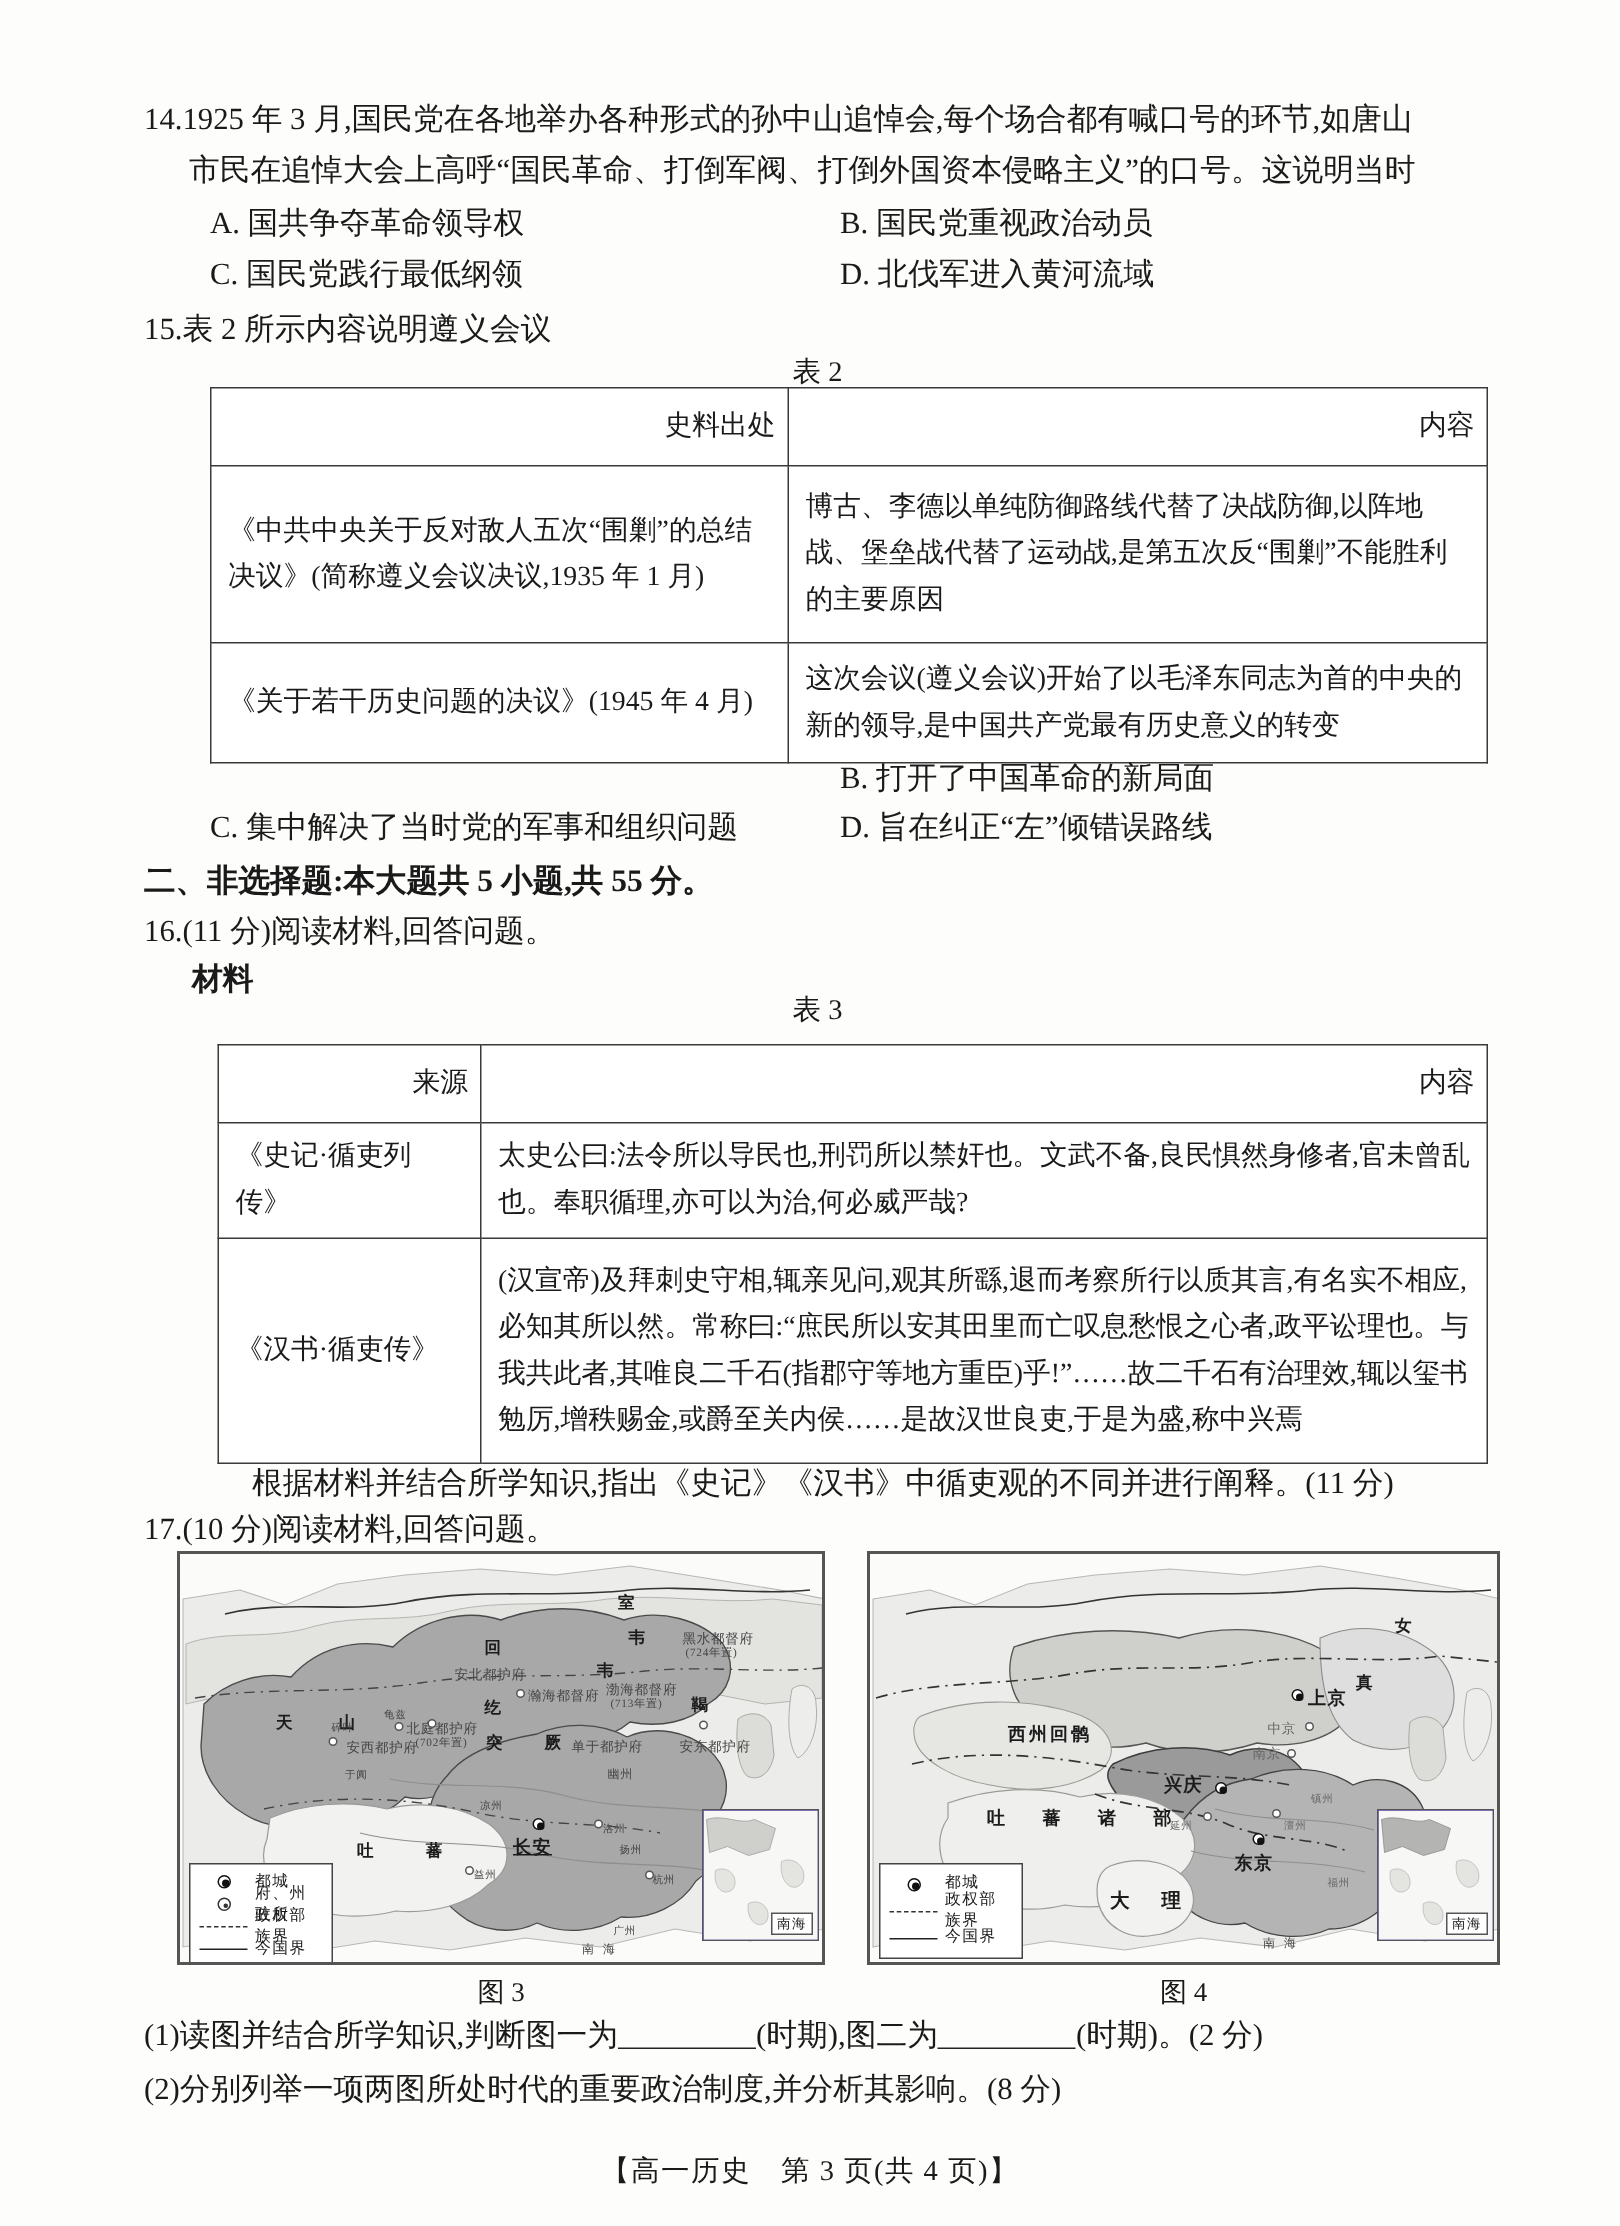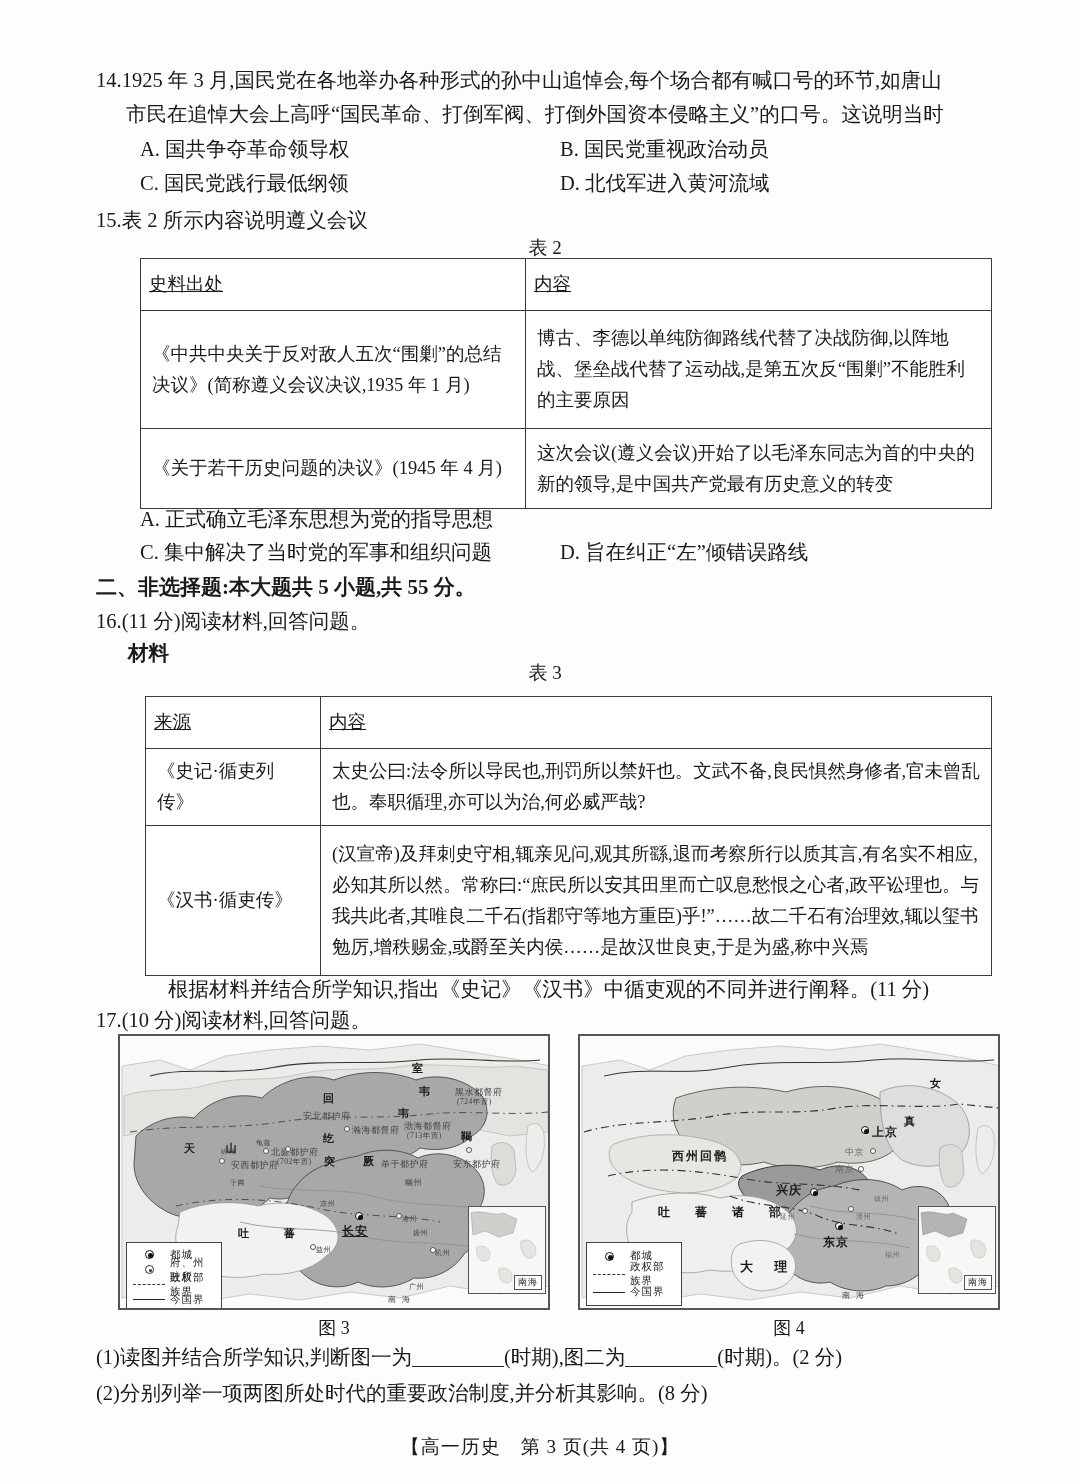--- a/index.html
+++ b/index.html
@@ -29,21 +29,21 @@
     line-height:31px;
     background:#fff;
   }
   table.ex-table td, table.ex-table th {
     border:1.6px solid #3a3a3a;
     padding:7px 11px;
     vertical-align:middle;
     font-weight:normal;
     text-align:left;
   }
-  table.ex-table th { text-align:left; padding:10px 8px;text-decoration:underline; }
+  table.ex-table th { text-align:right; padding:10px 8px; }
   .tbl-caption { position:absolute; font-size:19px; text-align:center; }
   .src-cell { text-align:left; }
   .src-cell-c { text-align:center; }
 
   
   .map-frame {
     position:absolute;
     border:2.2px solid #555;
     background:#fbfbfa;
     overflow:hidden;
@@ -125,21 +125,21 @@
         <td>博古、李德以单纯防御路线代替了决战防御,以阵地战、堡垒战代替了运动战,是第五次反“围剿”不能胜利的主要原因</td>
       </tr>
       <tr style="height:80px;">
         <td class="src-cell">《关于若干历史问题的决议》(1945 年 4 月)</td>
         <td>这次会议(遵义会议)开始了以毛泽东同志为首的中央的新的领导,是中国共产党最有历史意义的转变</td>
       </tr>
     </tbody>
   </table>
 
   <div class="opt-row" style="left:0; top:503px; width:1080px; height:34px;">
-    <span class="opt-col-a">A. 正式确立毛泽东思想为党的指导思想</span>
+    <span class="opt-col-b">B. 打开了中国革命的新局面</span>
   </div>
   <div class="opt-row" style="left:0; top:536px; width:1080px; height:34px;">
     <span class="opt-col-a">C. 集中解决了当时党的军事和组织问题</span>
     <span class="opt-col-b">D. 旨在纠正“左”倾错误路线</span>
   </div>
 
   <div class="q-block bold" style="left:96px; top:570px; width:900px; font-size:21px;">二、非选择题:本大题共 5 小题,共 55 分。</div>
 
   <div class="q-block" style="left:96px; top:604px; width:900px;">
     <span>16.</span><span>(11 分)阅读材料,回答问题。</span>

